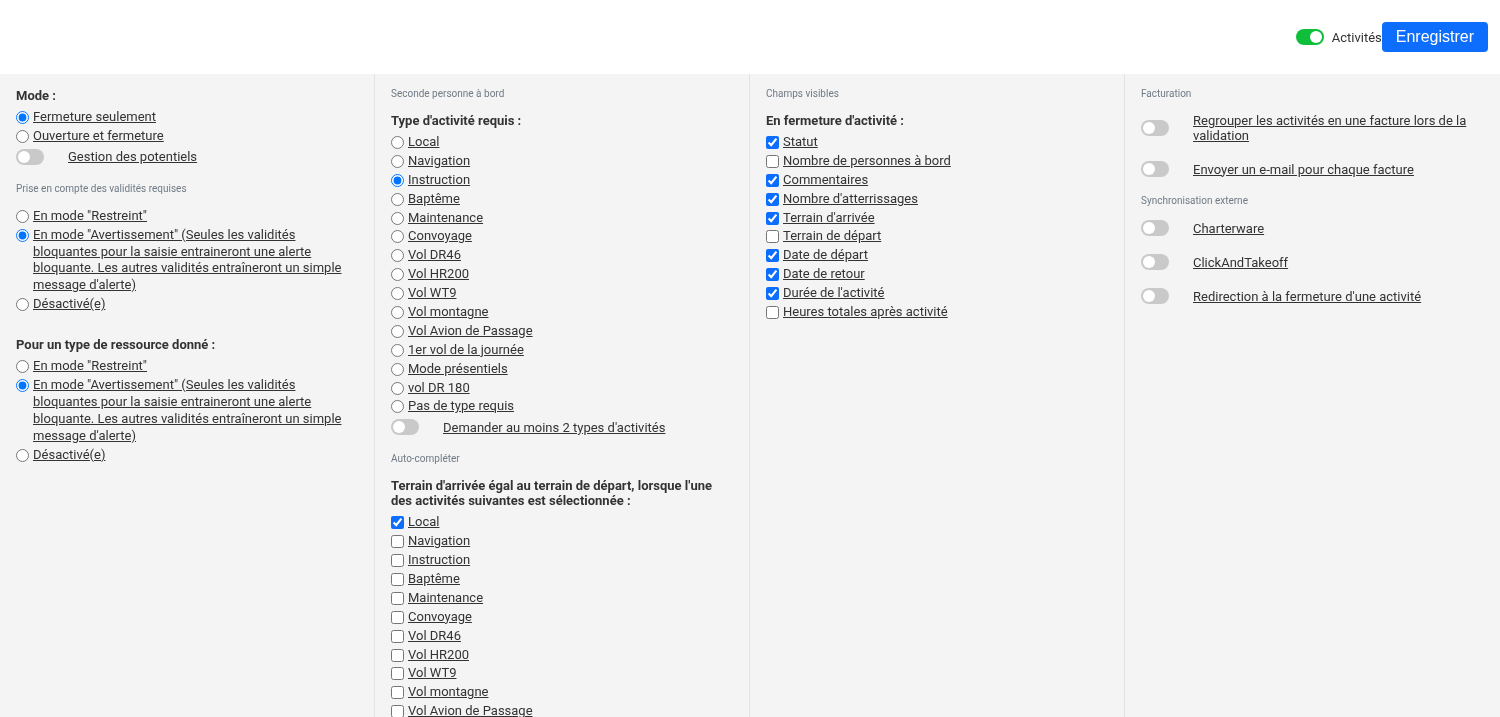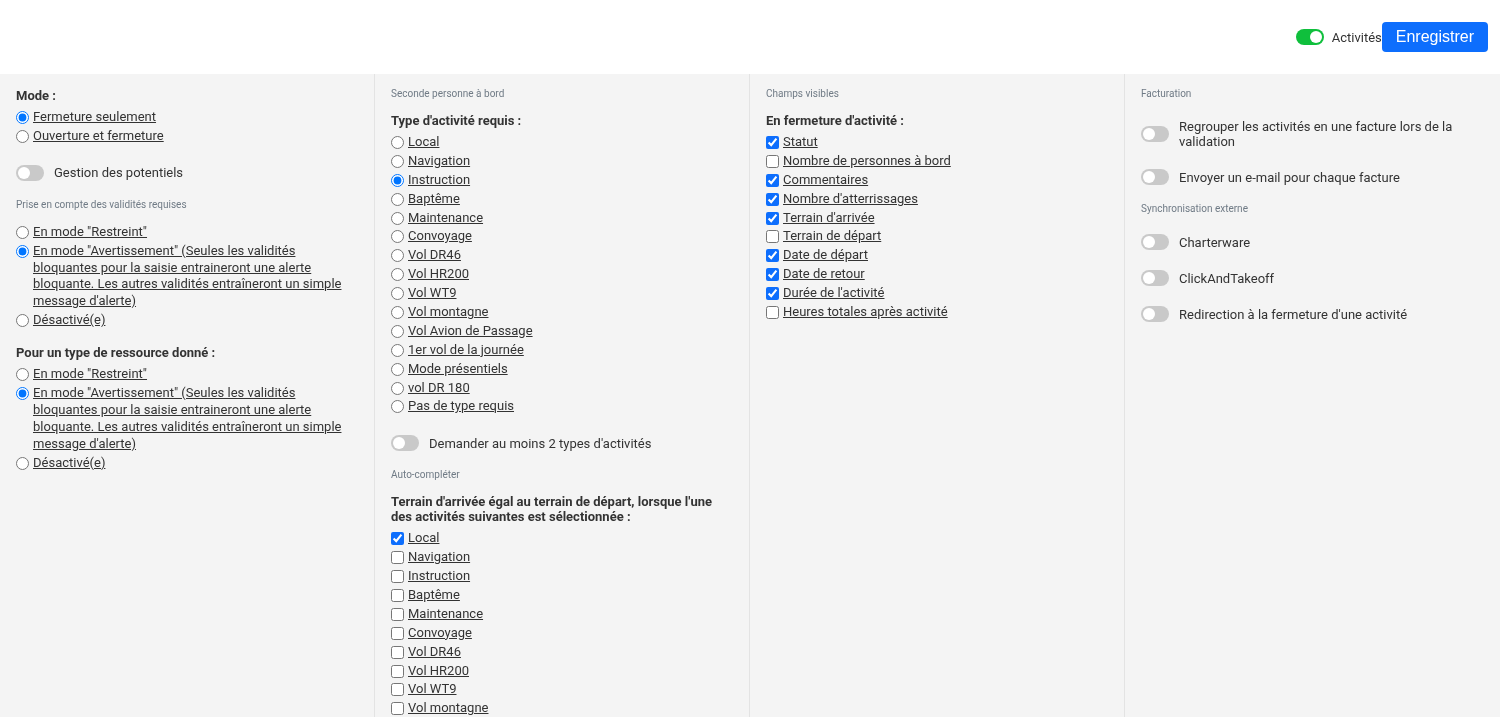--- a/index.html
+++ b/index.html
@@ -59,22 +59,22 @@
     color: #6f7a85;
     font-size: 10px;
     font-weight: 400;
     margin: 0 0 14px 0;
   }
   .label-bold { font-weight: 700; margin-bottom: 6px; display:block; }
   .field-row { display:flex; align-items:flex-start; margin-bottom:2px; }
   .field-row input[type=radio], .field-row input[type=checkbox] { margin: 2px 4px 0 0; flex-shrink:0; }
   .field-row label { line-height: 1.3; text-decoration: underline; }
   input[type=checkbox].blue { accent-color: #0d6efd; }
-  .switch-row { display:flex; align-items:center; gap:10px; margin: 20px 0 18px 0; }
-  .mt12 { margin-top: 16px; }
+  .switch-row { display:flex; align-items:center; gap:24px; margin: 4px 0 18px 0; text-decoration: underline; }
+  .mt12 { margin-top: 24px; }
   .mt18 { }
 </style>
 </head>
 <body>
 
 <div class="top-bar">
   <div class="top-left">
     <span class="toggle on">
         <span class="knob"></span>
       </span>

